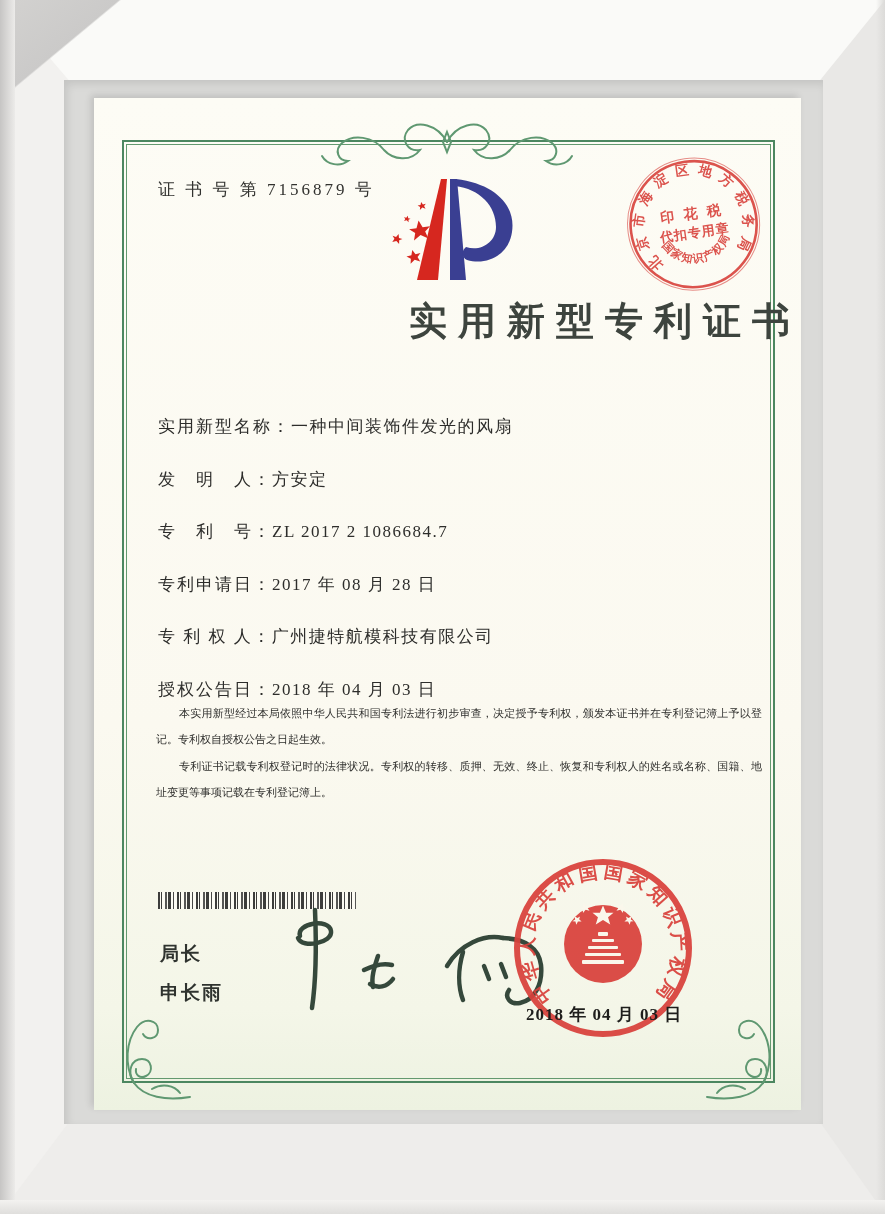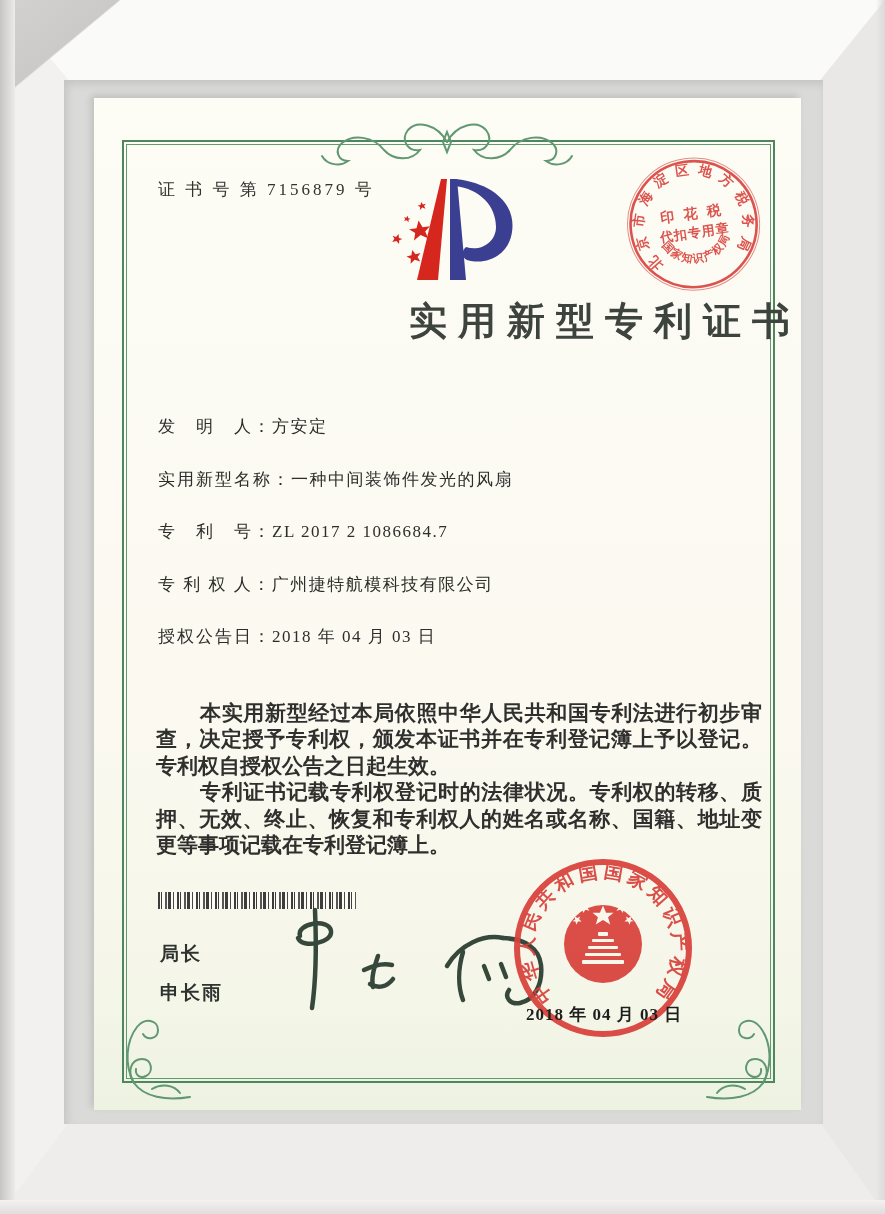--- a/index.html
+++ b/index.html
@@ -40,22 +40,22 @@
     font-size:38px;font-weight:700;letter-spacing:11px;color:#3d443e;}
 
   .cnipa-logo{position:absolute;left:276px;top:78px;}
   .tax-stamp{position:absolute;left:512px;top:48px;transform:rotate(-8deg);opacity:.92;}
   .tax-stamp text{font-weight:700;fill:#d9453f;}
 
   .fields{position:absolute;left:64px;top:317px;right:36px;}
   .field-row{height:52.6px;font-size:17px;letter-spacing:1.5px;color:#2d2d2b;white-space:pre;}
   .f-label{letter-spacing:2px;}
 
-  .paras{position:absolute;left:62px;top:602px;width:606px;font-size:21px;
-    line-height:26.4px;color:#2f2f2d;text-align:justify;font-weight:bold;}
+  .paras{position:absolute;left:62px;top:602px;width:606px;font-size:11px;
+    line-height:26.4px;color:#2f2f2d;text-align:justify;}
   .paras p{margin:0;text-indent:2.1em;}
 
   .barcode{position:absolute;left:64px;top:794px;width:198px;height:17px;opacity:.85;
     background:repeating-linear-gradient(90deg,
       #1c1c1c 0 2px,#fdfcf5 2px 3px,#1c1c1c 3px 4px,#fdfcf5 4px 7px,
       #3a3a3a 7px 9px,#fdfcf5 9px 10px,#1c1c1c 10px 13px,#fdfcf5 13px 15px,
       #2a2a2a 15px 16px,#fdfcf5 16px 19px);}
 
   .signer{position:absolute;left:66px;top:843px;font-family:"Liberation Sans","DejaVu Sans",sans-serif;
     font-weight:700;color:#2f332f;font-size:19px;letter-spacing:2px;}
@@ -137,23 +137,24 @@
       <circle cx="88" cy="78" r="66" fill="none" stroke="#e4837d" stroke-width="1"></circle>
       <text font-size="13.5" letter-spacing="8"><textPath href="#taxTop" startOffset="50%" text-anchor="middle">北京市海淀区地方税务局</textPath></text>
       <text font-size="11" letter-spacing="1"><textPath href="#taxBot" startOffset="50%" text-anchor="middle">国家知识产权局</textPath></text>
       <text x="88" y="72" text-anchor="middle" font-size="14" letter-spacing="3">印 花 税</text>
       <text x="88" y="91" text-anchor="middle" font-size="13" letter-spacing="1">代扣专用章</text>
     </svg>
 
     <h1 class="title">实用新型专利证书</h1>
 
     <div class="fields">
+      <div class="field-row"><span class="f-label">实用新型名称：</span><span class="f-value">一种中间装饰件发光的风扇</span></div>
       <div class="field-row"><span class="f-label">发　明　人：</span><span class="f-value">方安定</span></div>
-      <div class="field-row"><span class="f-label">实用新型名称：</span><span class="f-value">一种中间装饰件发光的风扇</span></div>
       <div class="field-row"><span class="f-label">专　利　号：</span><span class="f-value">ZL 2017 2 1086684.7</span></div>
+      <div class="field-row"><span class="f-label">专利申请日：</span><span class="f-value">2017 年 08 月 28 日</span></div>
       <div class="field-row"><span class="f-label">专 利 权 人：</span><span class="f-value">广州捷特航模科技有限公司</span></div>
       <div class="field-row"><span class="f-label">授权公告日：</span><span class="f-value">2018 年 04 月 03 日</span></div>
     </div>
 
     <div class="paras">
       <p>本实用新型经过本局依照中华人民共和国专利法进行初步审查，决定授予专利权，颁发本证书并在专利登记簿上予以登记。专利权自授权公告之日起生效。</p>
       <p>专利证书记载专利权登记时的法律状况。专利权的转移、质押、无效、终止、恢复和专利权人的姓名或名称、国籍、地址变更等事项记载在专利登记簿上。</p>
     </div>
 
     <div class="barcode"></div>

